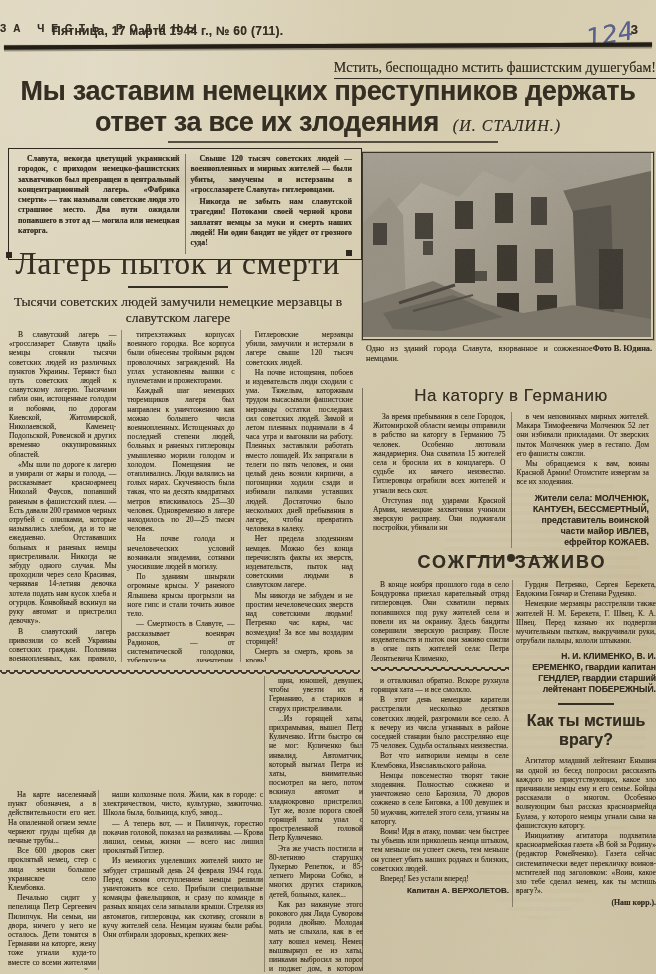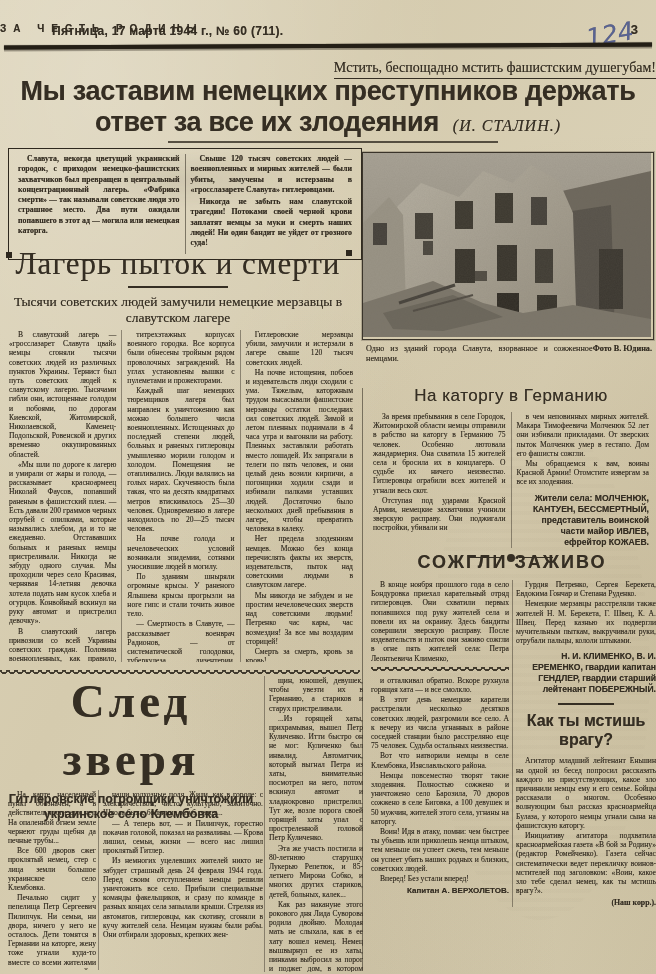--- a/index.html
+++ b/index.html
@@ -193,24 +193,20 @@
       <p class="t">Гитлеровские мерзавцы убили, замучили и истерзали в лагере свыше 120 тысяч советских людей.</p>
       <p class="t">На почве истощения, побоев и издевательств люди сходили с ума. Тяжелым, каторжным трудом высасывали фашистские мерзавцы остатки последних сил советских людей. Зимой и летом пленных поднимали в 4 часа утра и выгоняли на работу. Пленных заставляли работать вместо лошадей. Их запрягали в телеги по пять человек, и они целый день возили кирпичи, а погонщики ходили сзади и избивали палками уставших людей. Достаточно было нескольких дней пребывания в лагере, чтобы превратить человека в калеку.</p>
       <p class="t">Нет предела злодеяниям немцев. Можно без конца перечислять факты их зверств, издевательств, пыток над советскими людьми в славутском лагере.</p>
       <p class="t">Мы никогда не забудем и не простим нечеловеческих зверств над советскими людьми! Петренко час кары, час возмездия! За все мы воздадим сторицей!</p>
       <p class="t">Смерть за смерть, кровь за кровь!</p>
 
     </div>
   </div>
   <div class="wavy wavy-main"></div>
 
-  <div class="beast-head">
-    <p class="beast-title">След зверя</p>
-    <p class="beast-subtitle">Гитлеровские погромщики уничтожили украинское село Клембовка</p>
-  </div>
   <div class="beast-c1">
     <p class="t">На карте населенный пункт обозначен, а в действительности его нет. На опаленной огнем земле чернеют груды щебня да печные трубы...</p>
     <p class="t">Все 600 дворов сжег проклятый немец, стер с лица земли большое украинское село Клембовка.</p>
     <p class="t">Печально сидит у пепелища Петр Сергеевич Пилипчук. Ни семьи, ни двора, ничего у него не осталось. Дети томятся в Германии на каторге, жену тоже угнали куда-то вместе со всеми жителями села, а он случайно уцелел, остался бобылем на белом свете.</p>
 
   </div>
   <div class="beast-c2">
     <p class="t">наши колхозные поля. Жили, как в городе: с электричеством, чисто, культурно, зажиточно. Школа была, больница, клуб, завод...</p>
     <p class="t">— А теперь вот, — и Пилипчук, горестно покачав головой, показал на развалины. — Крова лишил, семьи, жизни — всего нас лишил проклятый Гитлер.</p>
     <p class="t">Из немногих уцелевших жителей никто не забудет страшный день 24 февраля 1944 года. Перед своим отступлением немцы решили уничтожить все село. Прибыли специальные команды факельщиков, и сразу по команде в разных концах села запылали крыши. Стреляя из автоматов, гитлеровцы, как скотину, сгоняли в кучу жителей села. Немцам нужны были рабы. Они отбирали здоровых, крепких жен-</p>

